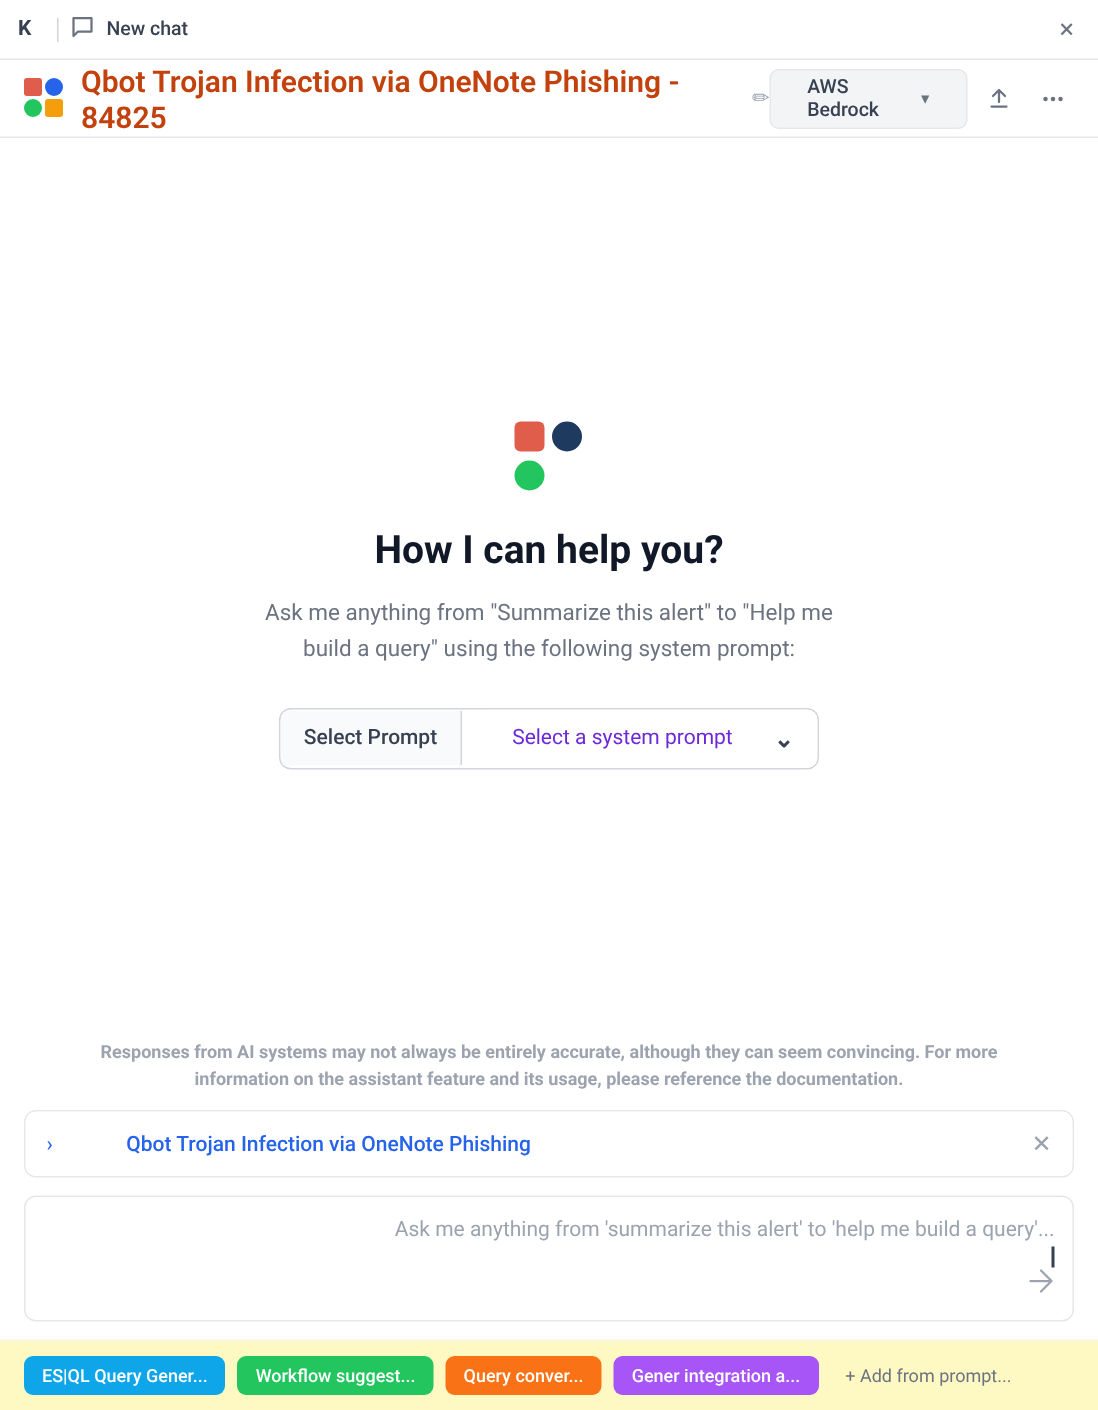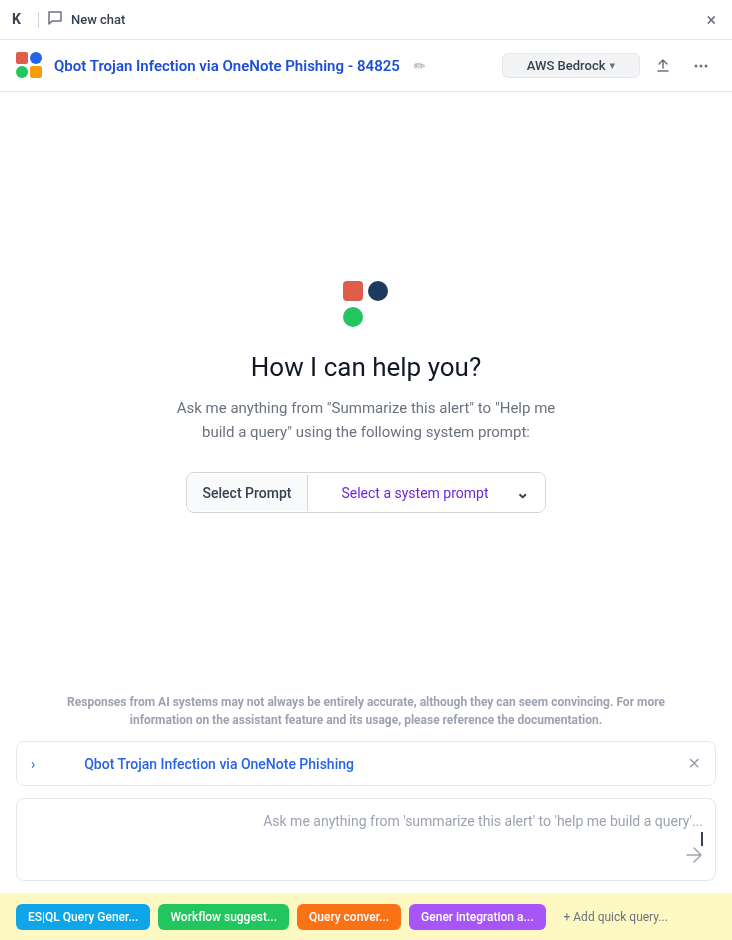--- a/index.html
+++ b/index.html
@@ -71,23 +71,23 @@
       display: flex;
       align-items: center;
       gap: 10px;
     }
     .app-icon {
       width: 28px;
       height: 28px;
       flex-shrink: 0;
     }
     .chat-title {
-      font-size: 15px;
+      font-size: 20px;
       font-weight: 600;
-      color: #1d4ed8;
+      color: #c2410c;
     }
     .edit-icon {
       color: #9ca3af;
       font-size: 14px;
       cursor: pointer;
       margin-left: 4px;
     }
     .header-right {
       display: flex;
       align-items: center;
@@ -142,21 +142,21 @@
     
     .logo-mark {
       width: 48px;
       height: 48px;
       margin-bottom: 24px;
       position: relative;
     }
 
     .welcome-title {
       font-size: 26px;
-      font-weight: 400;
+      font-weight: 700;
       color: #111827;
       margin-bottom: 14px;
       text-align: center;
     }
     .welcome-subtitle {
       font-size: 15px;
       color: #6b7280;
       text-align: center;
       line-height: 1.6;
       max-width: 380px;
@@ -422,16 +422,16 @@
     <div class="quick-prompt-chip chip-workflow">
       <span>Workflow suggest...</span>
     </div>
     <div class="quick-prompt-chip chip-query">
       <span>Query conver...</span>
     </div>
     <div class="quick-prompt-chip chip-agent">
       <span>Gener integration a...</span>
     </div>
     <div class="add-prompt-btn">
-      <span>+ Add quick query...</span>
+      <span>+ Add from prompt...</span>
     </div>
   </div>
 </div>
 
 </body></html>

